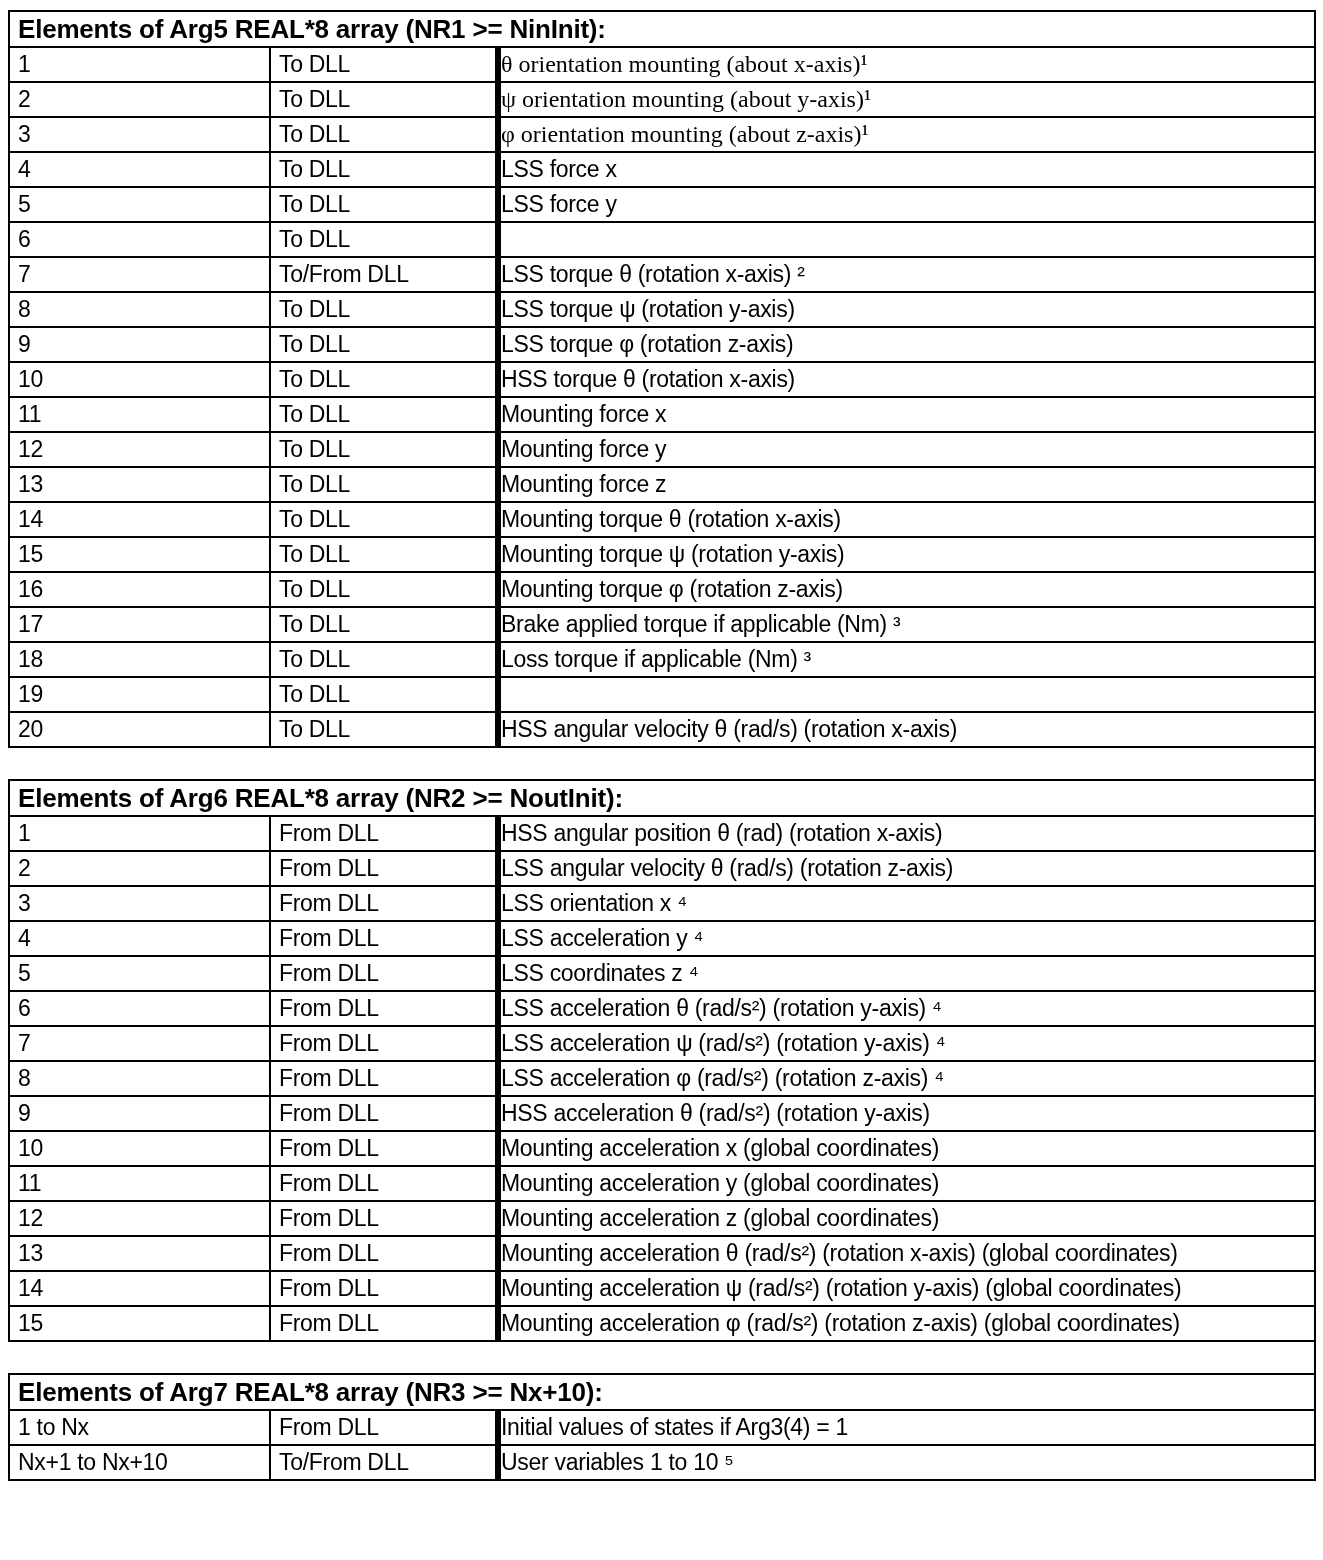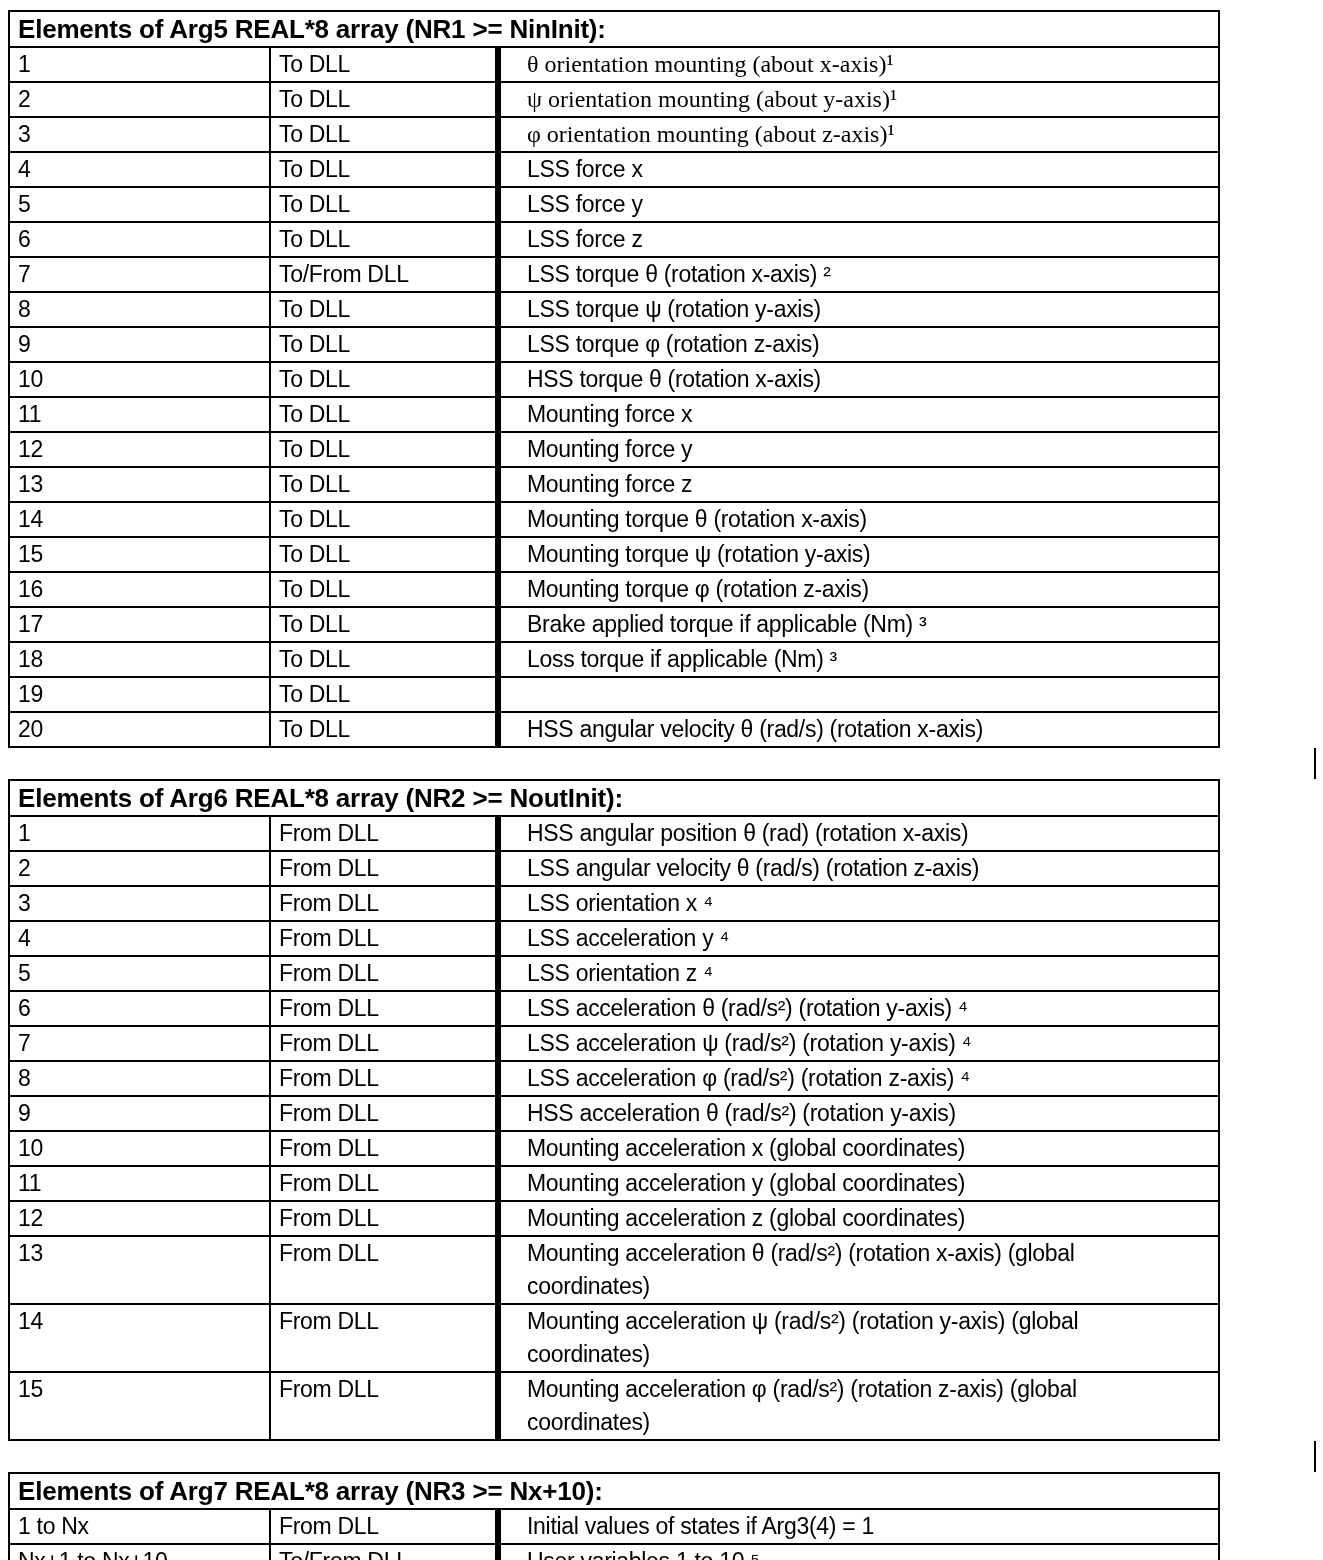--- a/index.html
+++ b/index.html
@@ -2,35 +2,35 @@
 <html><head>
 <meta charset="utf-8">
 <style>
   html,body{margin:0;padding:0;}
   body{
     width:1323px;height:1560px;overflow:hidden;background:#ffffff;color:#000000;
     font-family:"Liberation Sans","DejaVu Sans",sans-serif;
   }
   .page{padding:10px 0 0 8px;}
   .dtable{
-    width:1212px;border:2px solid #000;box-sizing:border-box;background:#fff;
+    width:1308px;border:2px solid #000;box-sizing:border-box;background:#fff;
   }
   .thead{
     font-weight:bold;font-size:26px;line-height:34px;letter-spacing:-0.2px;
     border-bottom:2px solid #000;padding-left:8px;white-space:nowrap;overflow:hidden;
   }
   .trow{display:grid;grid-template-columns:261px 230px 1fr;}
   .trow + .trow{border-top:2px solid #000;}
   .cell{
     font-size:23px;line-height:33px;letter-spacing:-0.3px;
     padding:0 6px 0 8px;box-sizing:border-box;
   }
   .cell-index{border-right:2px solid #000;}
   .cell-direction{border-right:6px solid #000000;white-space:nowrap;overflow:hidden;}
-  .cell-desc{padding-left:26px;padding-right:30px;border-radius:14px;}
+  .cell-desc{padding-left:0;padding-right:30px;border-radius:14px;}
   
   #table-arg5 .tbody .trow:nth-child(-n+3) .cell-desc{
     font-family:"Liberation Serif","DejaVu Serif",serif;font-size:24px;letter-spacing:0;
   }
   .gap{
     width:1308px;height:31px;border-right:2px solid #000;box-sizing:border-box;background:#fff;
   }
 </style>
 </head>
 <body>
@@ -67,21 +67,20 @@
 
         <div class="trow">
           <div class="cell cell-index">5</div>
           <div class="cell cell-direction">To DLL</div>
           <div class="cell cell-desc">LSS force y</div>
         </div>
 
         <div class="trow">
           <div class="cell cell-index">6</div>
           <div class="cell cell-direction">To DLL</div>
-          <div class="cell cell-desc">LSS force z</div>
         </div>
 
         <div class="trow">
           <div class="cell cell-index">7</div>
           <div class="cell cell-direction">To/From DLL</div>
           <div class="cell cell-desc">LSS torque θ (rotation x-axis) ²</div>
         </div>
 
         <div class="trow">
           <div class="cell cell-index">8</div>
@@ -189,21 +188,21 @@
 
         <div class="trow">
           <div class="cell cell-index">4</div>
           <div class="cell cell-direction">From DLL</div>
           <div class="cell cell-desc">LSS acceleration y ⁴</div>
         </div>
 
         <div class="trow">
           <div class="cell cell-index">5</div>
           <div class="cell cell-direction">From DLL</div>
-          <div class="cell cell-desc">LSS orientation z ⁴</div>
+          <div class="cell cell-desc">LSS coordinates z ⁴</div>
         </div>
 
         <div class="trow">
           <div class="cell cell-index">6</div>
           <div class="cell cell-direction">From DLL</div>
           <div class="cell cell-desc">LSS acceleration θ (rad/s²) (rotation y-axis) ⁴</div>
         </div>
 
         <div class="trow">
           <div class="cell cell-index">7</div>

